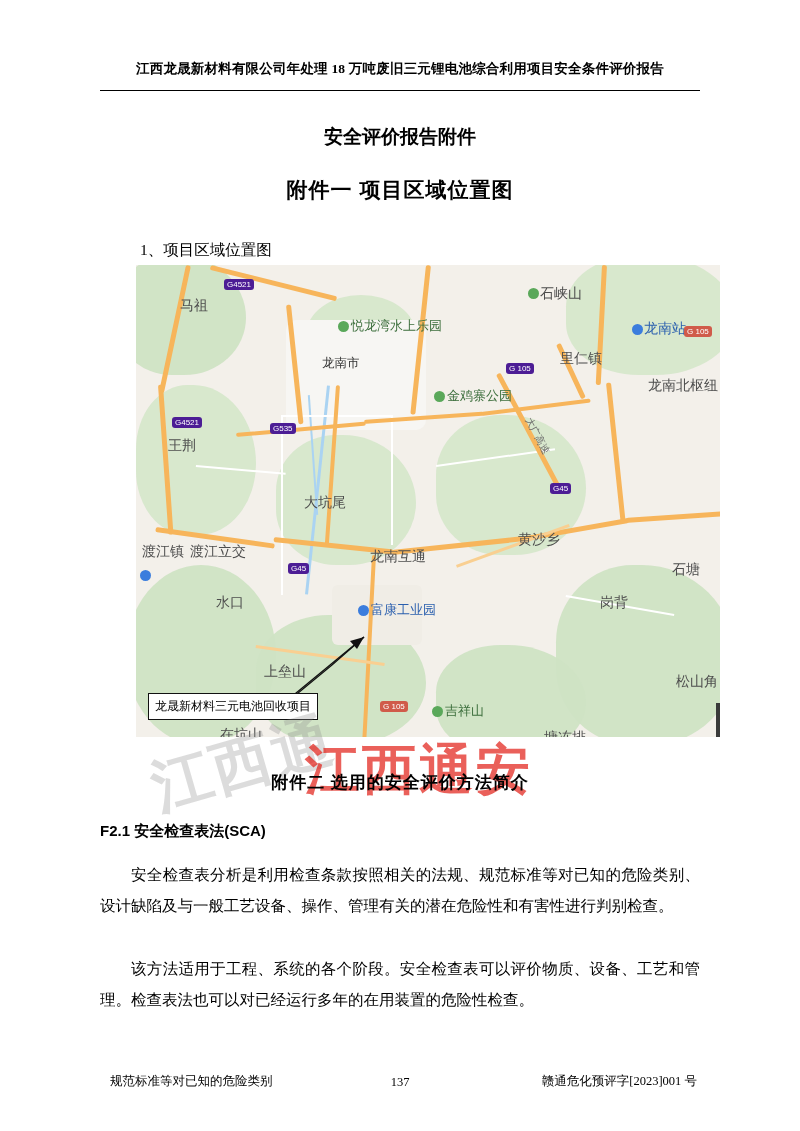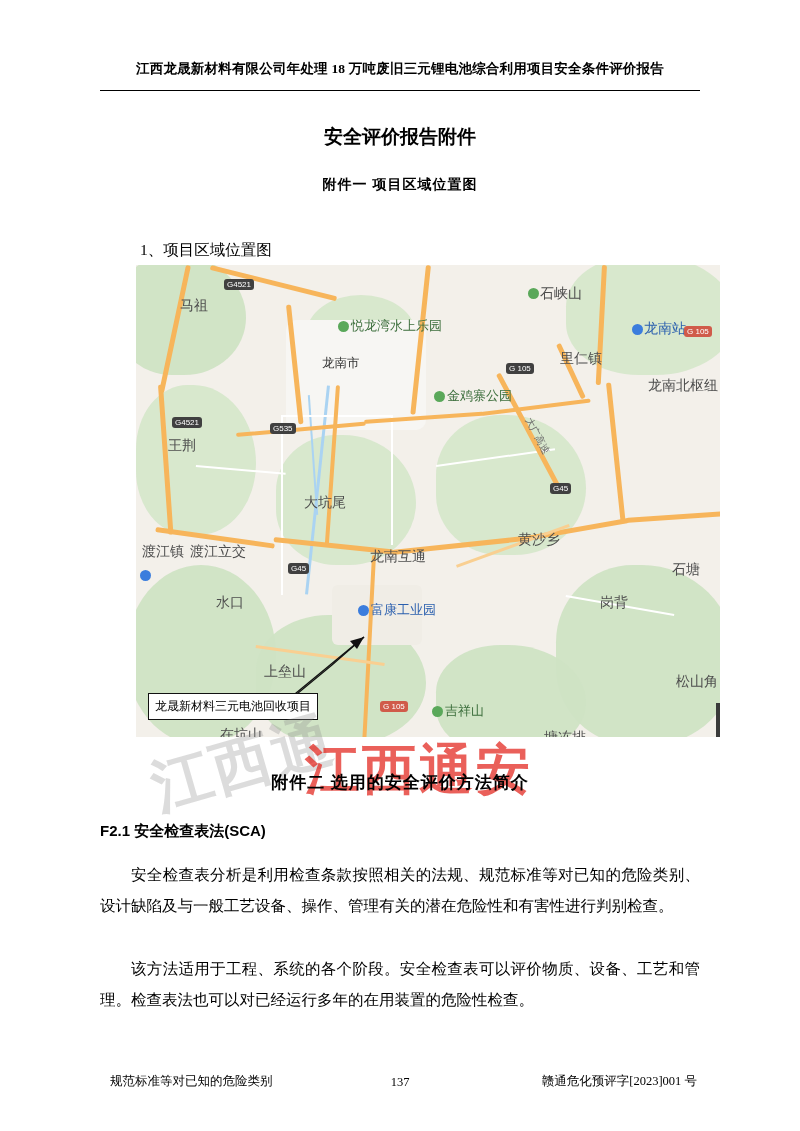--- a/index.html
+++ b/index.html
@@ -47,21 +47,21 @@
     font-size: 19px;
     font-weight: bold;
     font-family: "Liberation Sans", sans-serif;
   }
   .title-sub {
     position: absolute;
     top: 160px;
     left: 100px;
     width: 600px;
     text-align: center;
-    font-size: 14px;
+    font-size: 21px;
     font-weight: bold;
     font-family: "Liberation Sans", sans-serif;
     letter-spacing: 1px;
   }
   .caption-1 {
     position: absolute;
     top: 224px;
     left: 140px;
     font-size: 15.5px;
   }
@@ -134,21 +134,21 @@
     background: #5aa85a;
     vertical-align: -2px;
     margin-right: 2px;
   }
   .poi-blue .dot { background: #3b7ddd; }
   .poi-blue { color: #2a5fae; }
   .shield {
     position: absolute;
     font-size: 8px;
     color: #ffffff;
-    background: #404040;
+    background: #4c1d95;
     border-radius: 3px;
     padding: 1px 3px;
     font-family: "Liberation Sans", sans-serif;
     white-space: nowrap;
   }
   .shield-red { background: #d05b4a; }
   .hwy-name {
     position: absolute;
     font-size: 10px;
     color: #6b6b6b;

